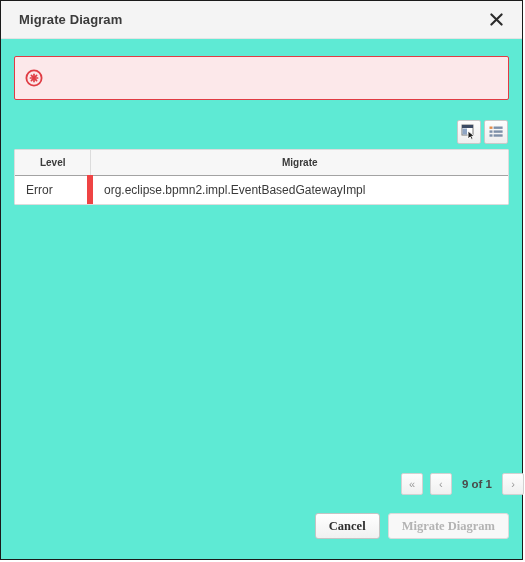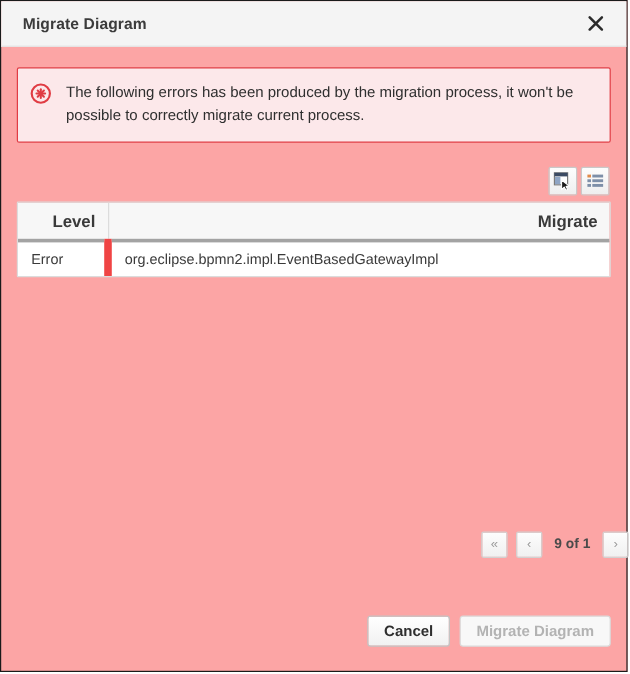--- a/index.html
+++ b/index.html
@@ -12,21 +12,21 @@
     background: #ffffff;
     font-family: "Liberation Sans", sans-serif;
     overflow: hidden;
   }
 
   .dialog {
     position: relative;
     width: 523px;
     height: 560px;
     border: 1px solid #1a1a1a;
-    background: #fca5a5;
+    background: #5eead4;
     box-sizing: border-box;
     display: flex;
     flex-direction: column;
   }
 
   
   .titlebar {
     height: 38px;
     background: #f4f4f4;
     border-bottom: 1px solid #e3e3e3;
@@ -123,26 +123,26 @@
     flex: 0 0 auto;
     overflow: hidden;
   }
   table.grid {
     width: 100%;
     border-collapse: collapse;
     table-layout: fixed;
   }
   table.grid th {
     background: #f7f7f7;
-    font-size: 14px;
+    font-size: 10px;
     font-weight: bold;
     color: #3a3a3a;
-    text-align: right;
+    text-align: center;
     padding: 7px 10px 7px 11px;
-    border-bottom: 3px solid #a3a3a3;
+    border-bottom: 1px solid #a3a3a3;
     border-right: 1px solid #dcdcdc;
     box-sizing: border-box;
   }
   table.grid th:last-child { border-right: none; }
   table.grid td {
     background: #ffffff;
     font-size: 12px;
     color: #3a3a3a;
     padding: 7px 10px 7px 11px;
     border-right: 6px solid #ef4444;
@@ -198,25 +198,24 @@
     gap: 8px;
     padding: 0 13px 20px 13px;
     box-sizing: border-box;
   }
   .btn {
     min-width: 54px;
     height: 26px;
     border-radius: 3px;
     font-size: 12.5px;
     font-weight: bold;
-    font-family: Liberation Sans, sans-serif;
+    font-family: Liberation Serif, serif;
     padding: 0 13px;
     box-sizing: border-box;
     cursor: pointer;
-    margin-top: 30px;
   }
   .btn-default {
     background: linear-gradient(to bottom, #ffffff 0%, #f1f1f1 100%);
     border: 1px solid #c4c4c4;
     color: #2e2e2e;
   }
   .btn-disabled {
     background: #f8f8f8;
     border: 1px solid #dadada;
     color: #b3b3b3;
@@ -246,21 +245,20 @@
         <svg width="18" height="18" viewBox="0 0 18 18">
           <circle cx="9" cy="9" r="7.6" fill="none" stroke="#e03c44" stroke-width="1.8"></circle>
           <g stroke="#e03c44" stroke-width="1.7" stroke-linecap="round">
             <path d="M6.4 6.4 L11.6 11.6"></path>
             <path d="M11.6 6.4 L6.4 11.6"></path>
             <path d="M9 5.4 L9 12.6"></path>
             <path d="M5.4 9 L12.6 9"></path>
           </g>
         </svg>
       </span>
-      <div class="alert-text">The following errors has been produced by the migration process, it won't be possible to correctly migrate current process.</div>
     </div>
 
     <div class="toolbar">
       <div class="tool-btn">
         <span>
           <svg width="16" height="16" viewBox="0 0 16 16">
             <rect x="1" y="1" width="11" height="10" fill="#ffffff" stroke="#7b7b7b" stroke-width="1"></rect>
             <rect x="1" y="1" width="11" height="3" fill="#3b4a63"></rect>
             <rect x="1.5" y="4.5" width="4.5" height="6" fill="#8fa5c4"></rect>
             <path d="M7 7 L7 15 L9.2 12.9 L10.6 15.6 L12 14.9 L10.7 12.3 L13.4 12.1 Z" fill="#1b1b1b" stroke="#ffffff" stroke-width="0.9" stroke-linejoin="round"></path>

